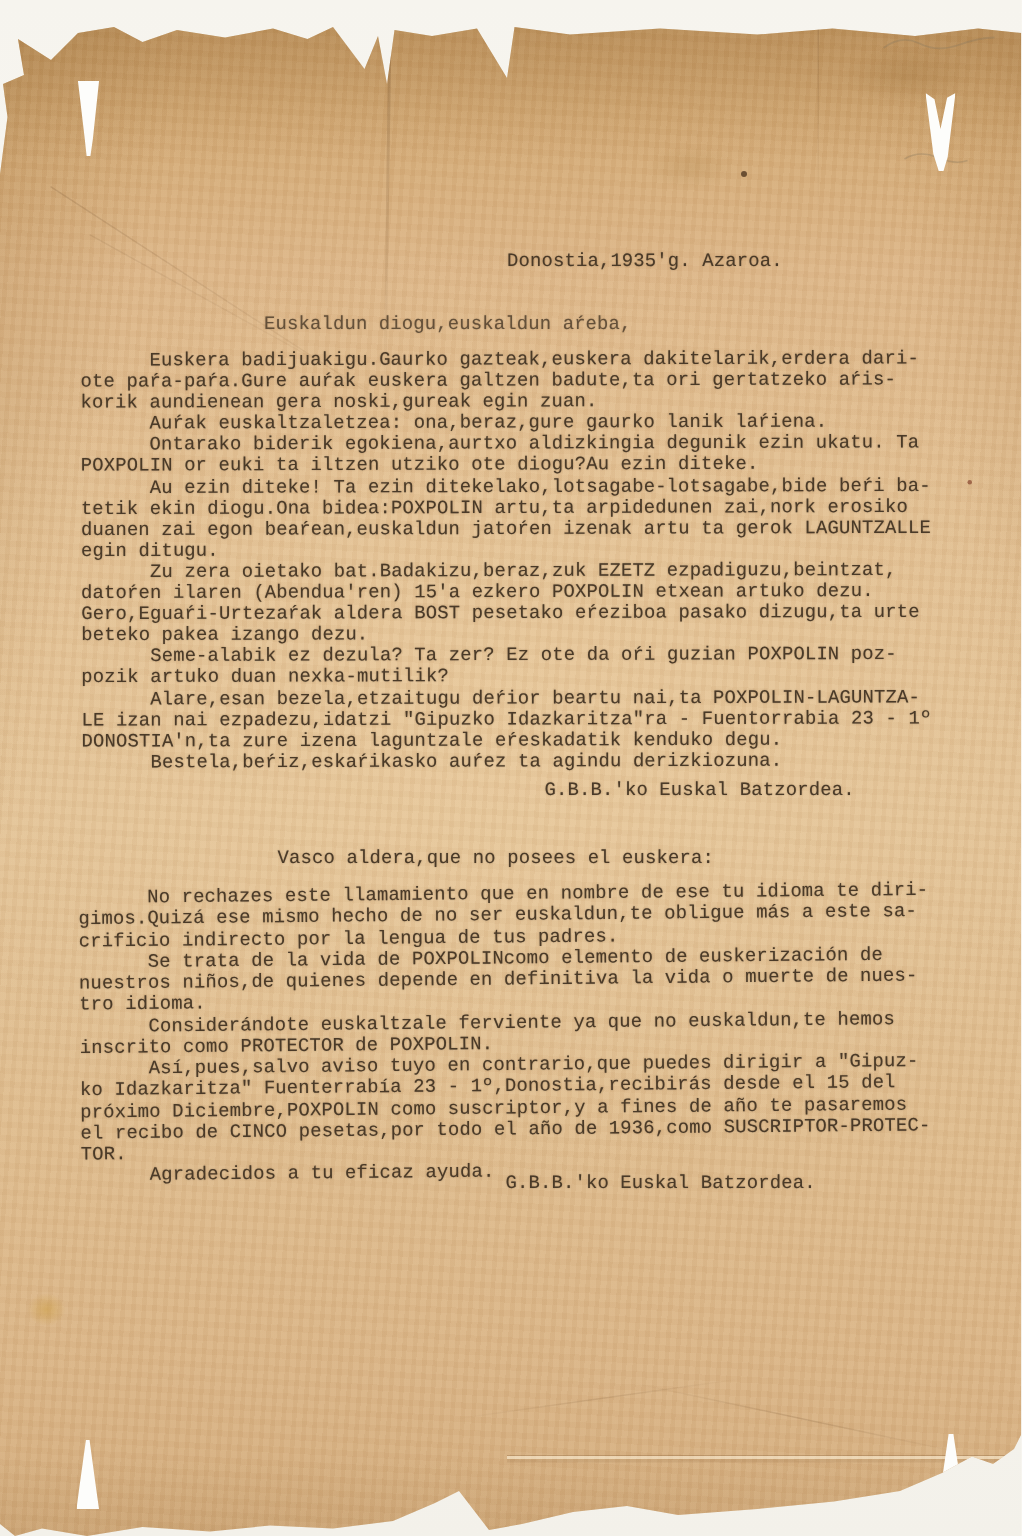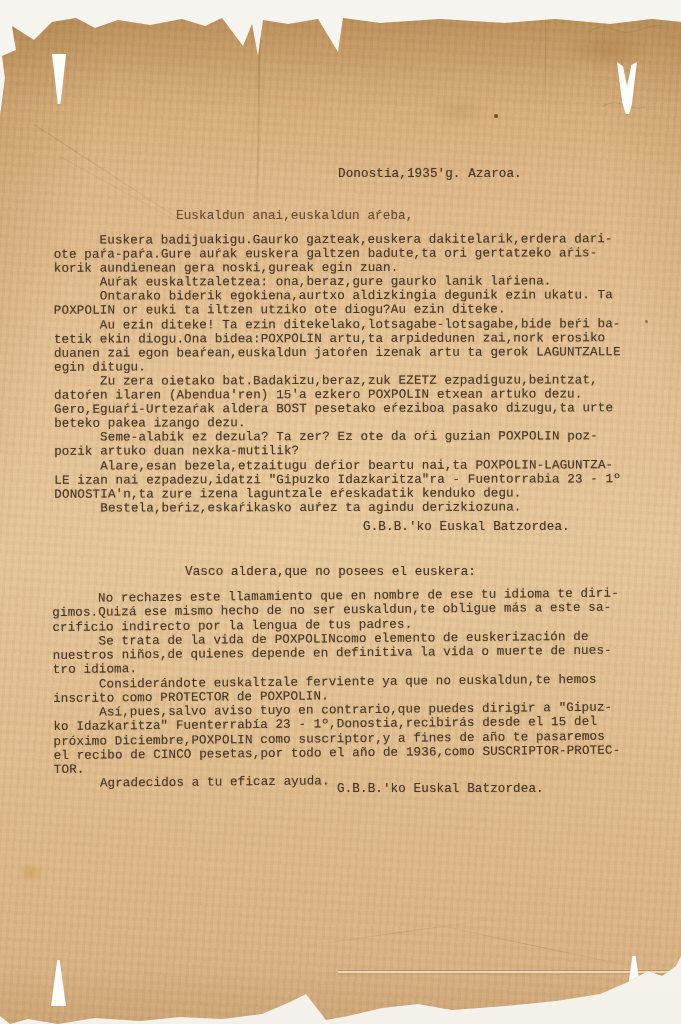--- a/index.html
+++ b/index.html
@@ -73,21 +73,21 @@
     <div class="speck" style="left:645px;top:304px;width:3px;height:3px;background:rgba(120,50,30,.6);"></div>
     <div class="speck" style="left:300px;top:1016px;width:4px;height:3px;background:rgba(110,85,55,.5);"></div>
 
     <svg class="scribble" style="left:585px;top:2px;" width="90" height="100" viewBox="0 0 90 100">
       <path d="M4 14 q12 -9 24 -3 t26 1 t24 -5" stroke="#8a7a5e" stroke-width="1.2" fill="none"></path>
       <path d="M18 88 q10 -6 22 -1 t20 2" stroke="#8a7a5e" stroke-width="1" fill="none"></path>
     </svg>
 
     <div class="typed" style="left:338px;top:151px;">Donostia,1935'g. Azaroa.</div>
 
-    <div class="typed" style="left:176px;top:193px;opacity:.82;">Euskaldun anai,euskaldun aŕeba,</div>
+    <div class="typed" style="left:176px;top:193px;opacity:.82;">Euskaldun diogu,euskaldun aŕeba,</div>
 
     <div class="typed block" style="left:54px;top:217px;transform:rotate(-.15deg);"><div class="tline">      Euskera badijuakigu.Gaurko gazteak,euskera dakitelarik,erdera dari-</div><div class="tline">ote paŕa-paŕa.Gure auŕak euskera galtzen badute,ta ori gertatzeko aŕis-</div><div class="tline">korik aundienean gera noski,gureak egin zuan.</div><div class="tline">      Auŕak euskaltzaletzea: ona,beraz,gure gaurko lanik laŕiena.</div><div class="tline">      Ontarako biderik egokiena,aurtxo aldizkingia degunik ezin ukatu. Ta</div><div class="tline">POXPOLIN or euki ta iltzen utziko ote diogu?Au ezin diteke.</div><div class="tline">      Au ezin diteke! Ta ezin ditekelako,lotsagabe-lotsagabe,bide beŕi ba-</div><div class="tline">tetik ekin diogu.Ona bidea:POXPOLIN artu,ta arpidedunen zai,nork erosiko</div><div class="tline">duanen zai egon beaŕean,euskaldun jatoŕen izenak artu ta gerok LAGUNTZALLE</div><div class="tline">egin ditugu.</div><div class="tline">      Zu zera oietako bat.Badakizu,beraz,zuk EZETZ ezpadiguzu,beintzat,</div><div class="tline">datoŕen ilaren (Abendua'ren) 15'a ezkero POXPOLIN etxean artuko dezu.</div><div class="tline">Gero,Eguaŕi-Urtezaŕak aldera BOST pesetako eŕeziboa pasako dizugu,ta urte</div><div class="tline">beteko pakea izango dezu.</div><div class="tline">      Seme-alabik ez dezula? Ta zer? Ez ote da oŕi guzian POXPOLIN poz-</div><div class="tline">pozik artuko duan nexka-mutilik?</div><div class="tline">      Alare,esan bezela,etzaitugu deŕior beartu nai,ta POXPOLIN-LAGUNTZA-</div><div class="tline">LE izan nai ezpadezu,idatzi "Gipuzko Idazkaritza"ra - Fuentorrabia 23 - 1º</div><div class="tline">DONOSTIA'n,ta zure izena laguntzale eŕeskadatik kenduko degu.</div><div class="tline">      Bestela,beŕiz,eskaŕikasko auŕez ta agindu derizkiozuna.</div></div>
 
     <div class="typed" style="left:363px;top:504px;">G.B.B.'ko Euskal Batzordea.</div>
 
     <div class="typed" style="left:185px;top:549px;">Vasco aldera,que no posees el euskera:</div>
 
     <div class="typed block block-es" style="left:54px;top:576px;transform:rotate(-.55deg);transform-origin:left bottom;"><div class="tline">      No rechazes este llamamiento que en nombre de ese tu idioma te diri-</div><div class="tline">gimos.Quizá ese mismo hecho de no ser euskaldun,te obligue más a este sa-</div><div class="tline">crificio indirecto por la lengua de tus padres.</div><div class="tline">      Se trata de la vida de POXPOLINcomo elemento de euskerización de</div><div class="tline">nuestros niños,de quienes depende en definitiva la vida o muerte de nues-</div><div class="tline">tro idioma.</div><div class="tline">      Considerándote euskaltzale ferviente ya que no euskaldun,te hemos</div><div class="tline">inscrito como PROTECTOR de POXPOLIN.</div><div class="tline">      Así,pues,salvo aviso tuyo en contrario,que puedes dirigir a "Gipuz-</div><div class="tline">ko Idazkaritza" Fuenterrabía 23 - 1º,Donostia,recibirás desde el 15 del</div><div class="tline">próximo Diciembre,POXPOLIN como suscriptor,y a fines de año te pasaremos</div><div class="tline">el recibo de CINCO pesetas,por todo el año de 1936,como SUSCRIPTOR-PROTEC-</div><div class="tline">TOR.</div><div class="tline">      Agradecidos a tu eficaz ayuda.</div></div>
 
     <div class="typed" style="left:337px;top:766px;">G.B.B.'ko Euskal Batzordea.</div>

